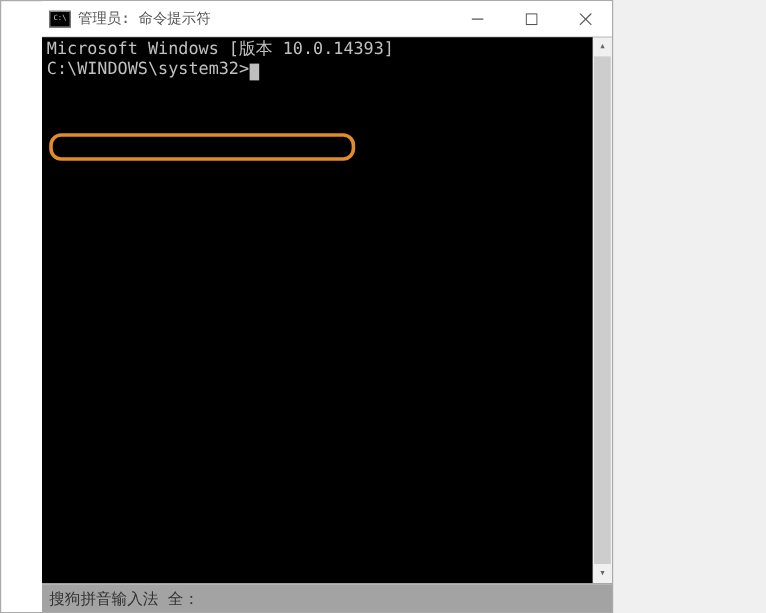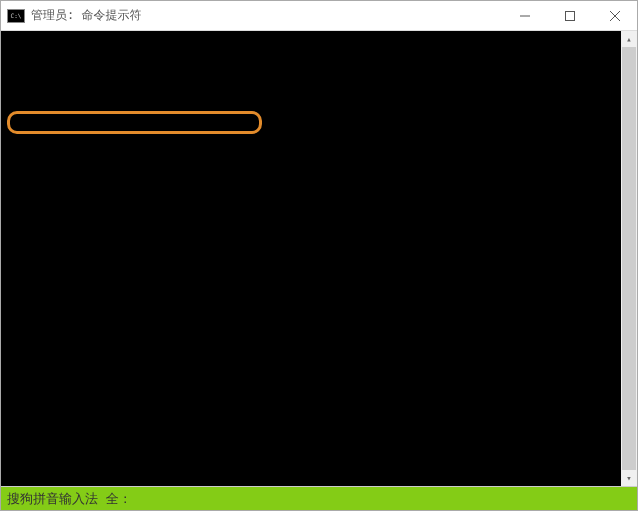--- a/index.html
+++ b/index.html
@@ -9,26 +9,27 @@
     }
     body {
       width: 638px;
       height: 511px;
       background: #f0f0f0;
       font-family: "SimSun", "Microsoft YaHei", monospace;
       overflow: hidden;
       position: relative;
     }
     .window {
-      width: 638px;
+      width: 511px;
       height: 511px;
       background: #fff;
       border: 1px solid #aaa;
       display: flex;
       flex-direction: column;
+      padding-left: 34px;
     }
     .titlebar {
       height: 30px;
       background: #fff;
       display: flex;
       align-items: center;
       padding: 0 0 0 6px;
       border-bottom: 1px solid #ddd;
     }
     .titlebar-icon {
@@ -90,21 +91,21 @@
       white-space: pre;
     }
     .highlight-box {
       position: absolute;
       border: 3px solid #e28b2b;
       border-radius: 10px;
       pointer-events: none;
     }
     .bottom-status {
       height: 24px;
-      background: #84cc16;
+      background: #a3a3a3;
       border-top: 1px solid #ccc;
       display: flex;
       align-items: center;
       padding: 0 6px;
       font-size: 13px;
       color: #333;
     }
     .scrollbar {
       position: absolute;
       right: 0;
@@ -174,22 +175,24 @@
         <svg viewBox="0 0 10 10">
             <line x1="0" y1="0" x2="10" y2="10"></line>
             <line x1="10" y1="0" x2="0" y2="10"></line>
           </svg>
       </div>
     </div>
   </div>
 
   <div class="terminal">
     <div id="terminal-lines">
+        <div class="terminal-line">Microsoft Windows [版本 10.0.14393]</div>
         <div class="terminal-line"></div>
         <div class="terminal-line"></div>
+        <div class="terminal-line">C:\WINDOWS\system32&gt;<span class="cursor"></span></div>
       </div>
     <div class="highlight-box" id="highlight" style="top: 80px; left: 6px; width: 255px; height: 23px;"></div>
     <div class="scrollbar">
       <div class="scrollbar-btn up">▴</div>
       <div class="scrollbar-track">
         <div class="scrollbar-thumb"></div>
       </div>
       <div class="scrollbar-btn down">▾</div>
     </div>
   </div>

